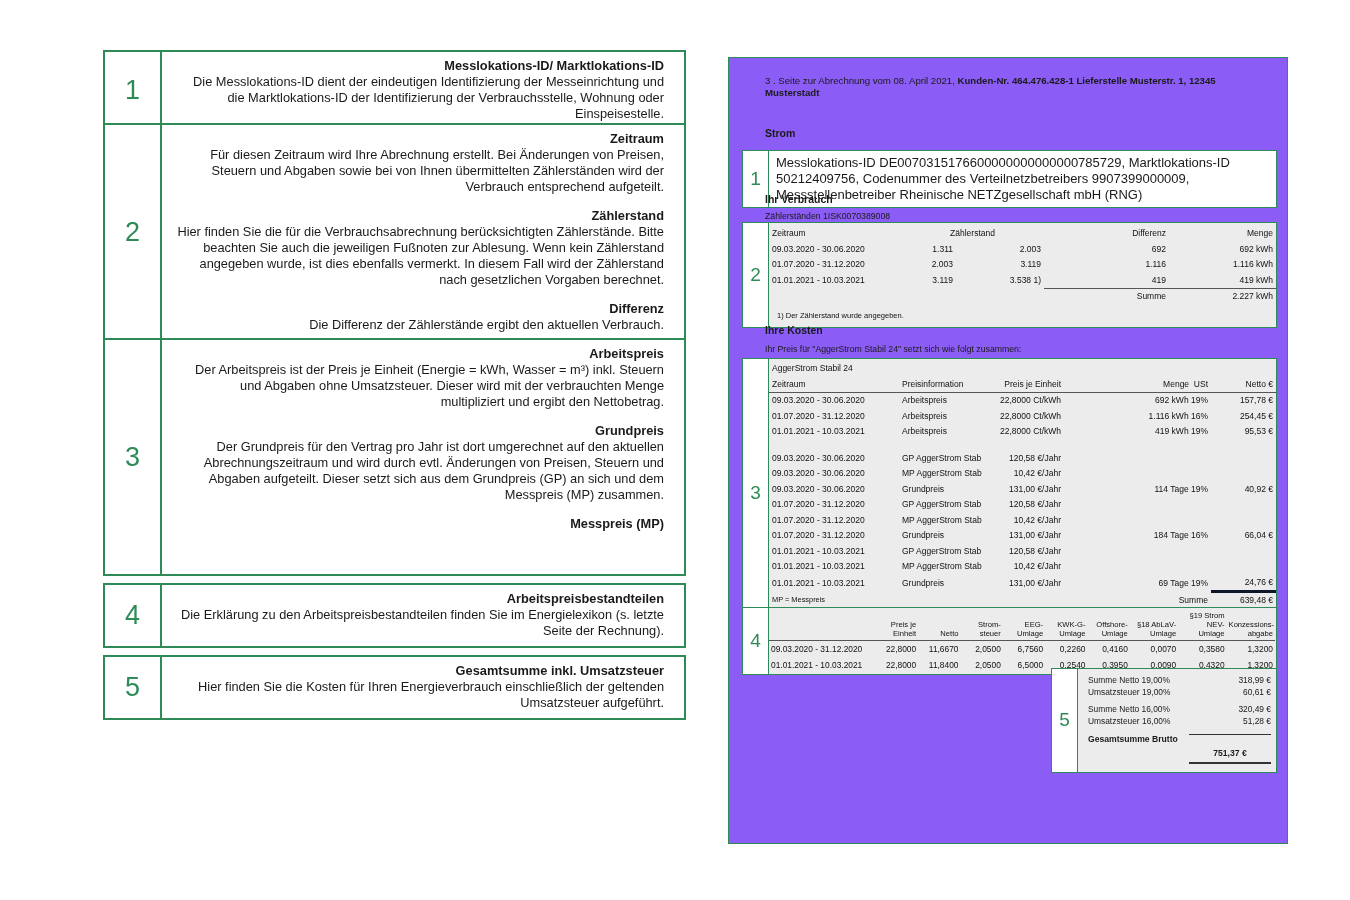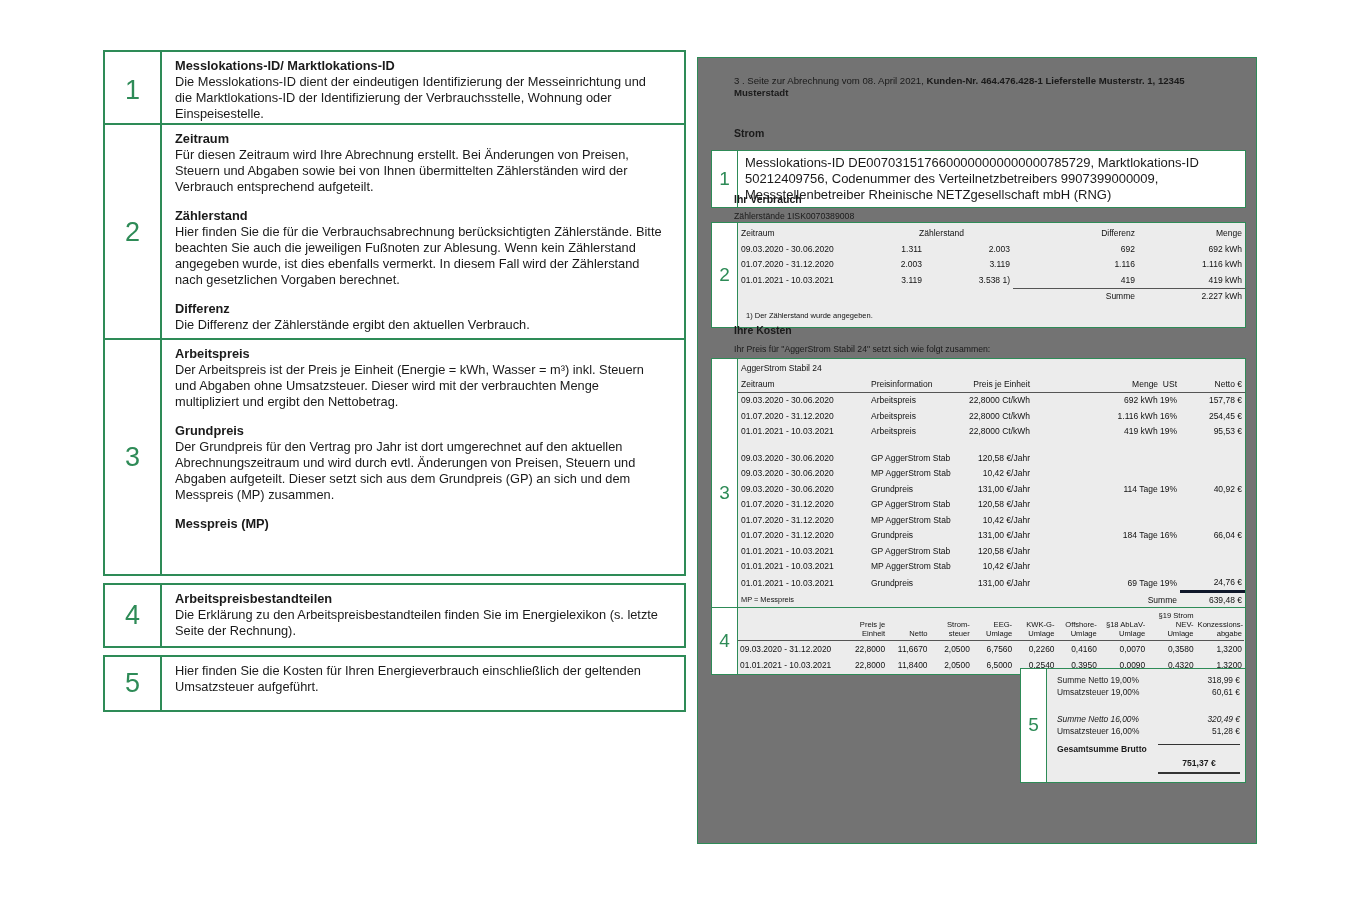--- a/index.html
+++ b/index.html
@@ -12,33 +12,33 @@
   
   .note {
     position:absolute; left:103px; width:583px; display:flex;
     border:2px solid #2E8B57; background:#fff;
   }
   .note-badge {
     flex:0 0 57px; border-right:2px solid #2E8B57; display:flex;
     align-items:center; justify-content:center;
     font-size:27px; color:#2E8B57; font-weight:400;
   }
-  .note-body { padding:6px 20px 7px 13px; font-size:12.8px; line-height:16px; }
+  .note-body { padding:6px 20px 7px 13px; font-size:12.8px; line-height:16px;text-align:right; }
   .note-sec + .note-sec { margin-top:13px; }
   .note-title { font-weight:bold; }
   #note-1 { top:50px;  min-height:66px; }
   #note-2 { top:123px; min-height:204px; }
   #note-3 { top:338px; min-height:238px; }
   #note-4 { top:583px; min-height:58px; }
   #note-5 { top:655px; min-height:57px; }
 
   
   .page {
-    position:absolute; left:697px; top:57px; width:560px; height:787px;
-    border:1.5px solid #2E8B57; background:#737373;
+    position:absolute; left:728px; top:57px; width:560px; height:787px;
+    border:1.5px solid #2E8B57; background:#8b5cf6;
   }
   .page .abs { position:absolute; }
   .inv-header { left:36px; top:17px; width:505px; font-size:9.6px; line-height:12px; }
   .inv-header b { font-weight:bold; }
   .h-strom   { left:36px; top:69px;  font-size:10.5px; font-weight:bold; }
   .h-verbrauch { left:36px; top:135px; font-size:10.5px; font-weight:bold; }
   .h-kosten  { left:36px; top:266px; font-size:10.5px; font-weight:bold; }
   .meter-no  { left:36px; top:153px; font-size:8.7px; }
   .kosten-intro { left:36px; top:286px; font-size:8.7px; }
 
@@ -82,21 +82,21 @@
   .ct col.c0{width:106px} .ct col.cn{width:42px} .ct col.cw{width:48px}
   .ct thead th { font-size:7.6px; line-height:9px; text-align:right; white-space:pre-line; padding:3px 2px 2px; }
   .ct thead th.first { text-align:left; }
   .ct tbody td { text-align:right; padding:1.5px 2px; }
   .ct tbody td.first { text-align:left; }
 
   
   .sum-content { flex:1; background:#ECECEC; padding:6px 5px 8px 10px; font-size:8.4px; }
   .srow { display:flex; justify-content:space-between; line-height:11.5px; }
   .srow .sval { text-align:center; }
-  .srow.mt { margin-top:16px;font-style:italic; }
+  .srow.mt { margin-top:6px; }
   .srow.total { margin-top:7px; font-weight:bold; font-size:8.6px; }
   .srow.total .sval { width:82px; border-top:1px solid #333; border-bottom:2.5px solid #333; padding:13px 0 2px; }
 </style>
 </head>
 <body>
 
 <div class="note" id="note-1">
   <div class="note-badge">1</div>
   <div class="note-body">
     <div class="note-sec">
@@ -148,38 +148,39 @@
       <div class="note-title">Arbeitspreisbestandteilen</div>
       <div class="note-text">Die  Erklärung  zu den  Arbeitspreisbestandteilen  finden Sie im  Energielexikon  (s. letzte Seite der Rechnung).</div>
     </div>
   </div>
 </div>
 
 <div class="note" id="note-5">
   <div class="note-badge">5</div>
   <div class="note-body">
     <div class="note-sec">
+      <div class="note-title">Gesamtsumme inkl. Umsatzsteuer</div>
       <div class="note-text">Hier  finden  Sie  die  Kosten  für Ihren  Energieverbrauch  einschließlich  der geltenden Umsatzsteuer aufgeführt.</div>
     </div>
   </div>
 </div>
 
 <div class="page">
 
   <div class="abs inv-header"><span>3 . Seite zur Abrechnung vom 08. April 2021, </span><b>Kunden-Nr. 464.476.428-1 Lieferstelle Musterstr. 1, 12345 Musterstadt</b></div>
 
   <div class="abs h-strom">Strom</div>
 
   <div class="abs ibox" id="ibox-1">
     <div class="ibox-badge">1</div>
     <div class="ibox-text">Messlokations-ID DE0070315176600000000000000785729, Marktlokations-ID 50212409756, Codenummer des Verteilnetzbetreibers 9907399000009, Messstellenbetreiber Rheinische NETZgesellschaft mbH (RNG)</div>
   </div>
 
   <div class="abs h-verbrauch">Ihr Verbrauch</div>
-  <div class="abs meter-no">Zählerstände 1ISK0070389008</div>
+  <div class="abs meter-no">Zählerständen 1ISK0070389008</div>
 
   <div class="abs ibox" id="ibox-2">
     <div class="ibox-badge">2</div>
     <div class="gray">
       <table class="tbl vt">
         <colgroup>
             <col class="c1">
             <col class="c2">
             <col class="c3">
             <col class="c4">

